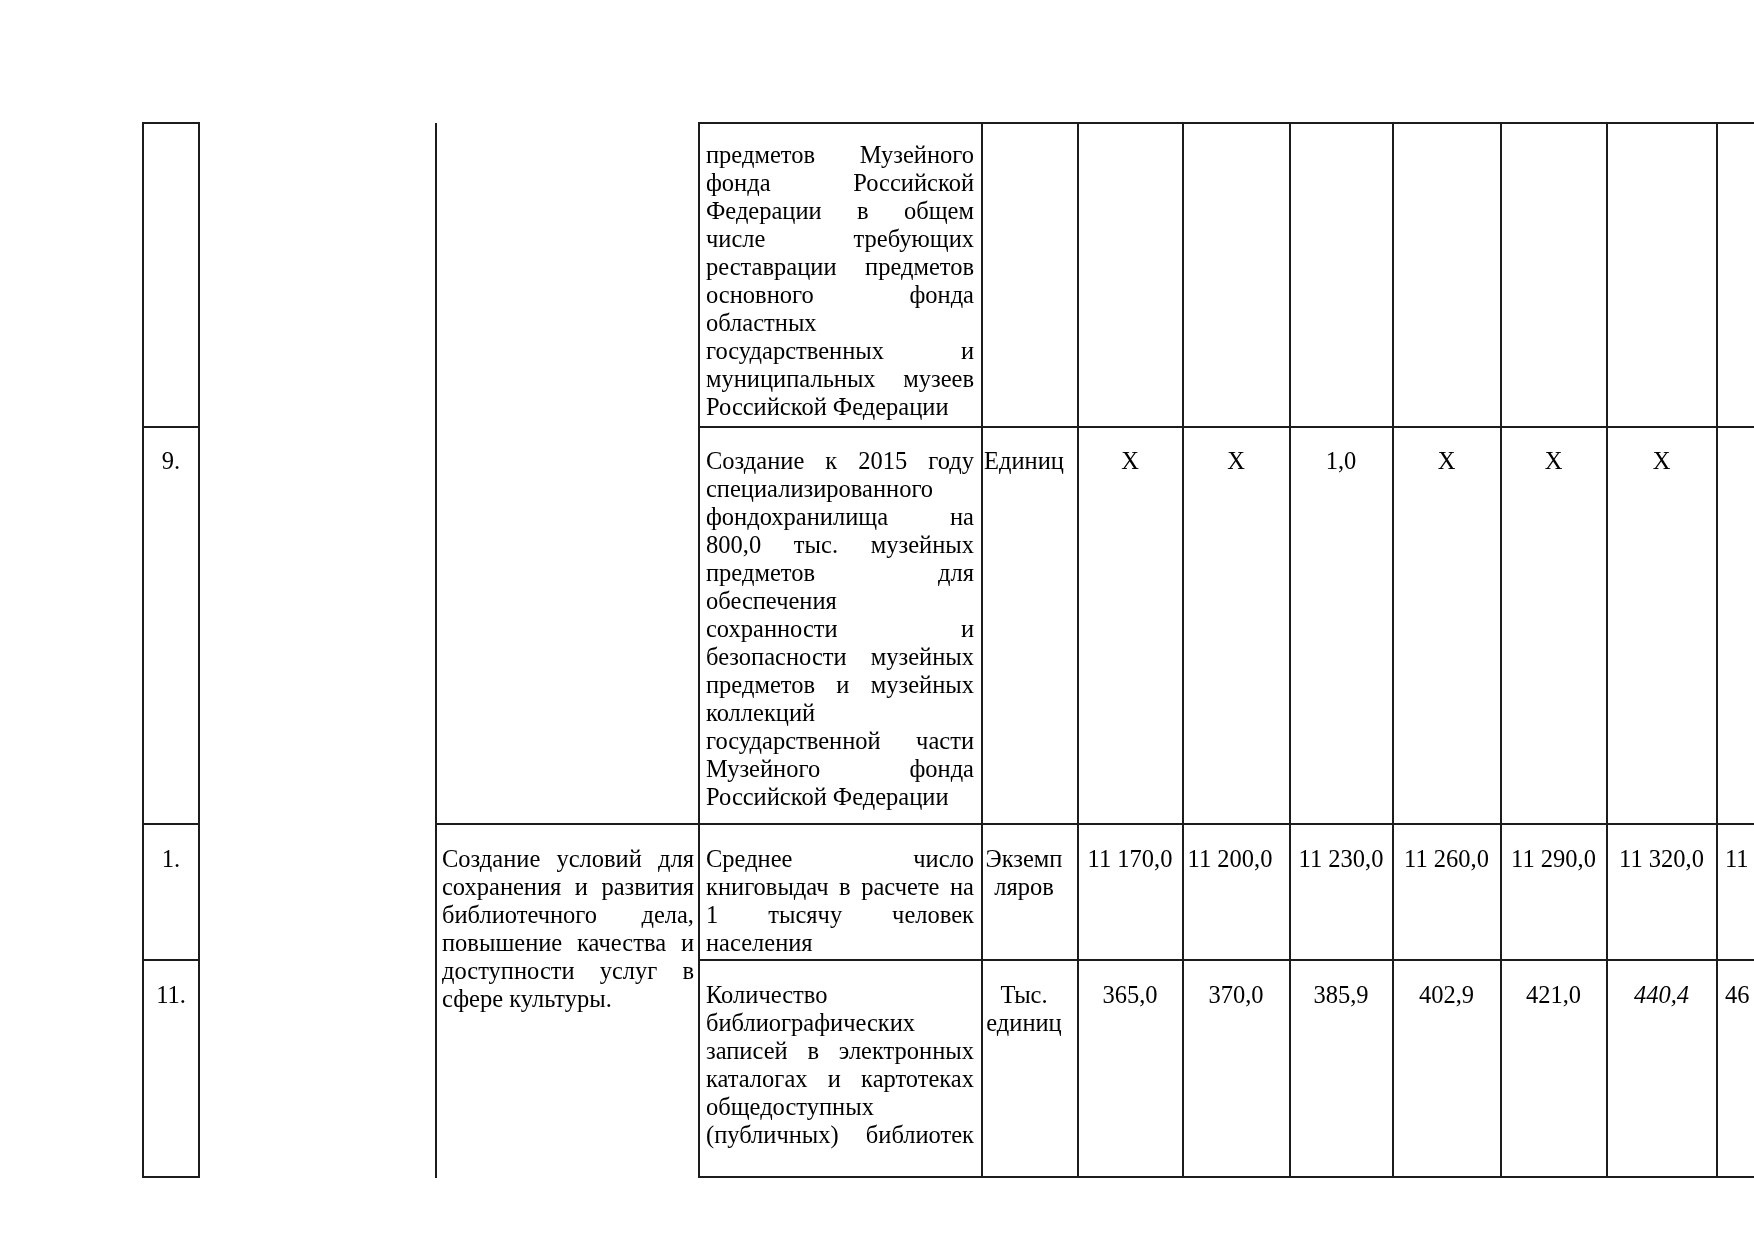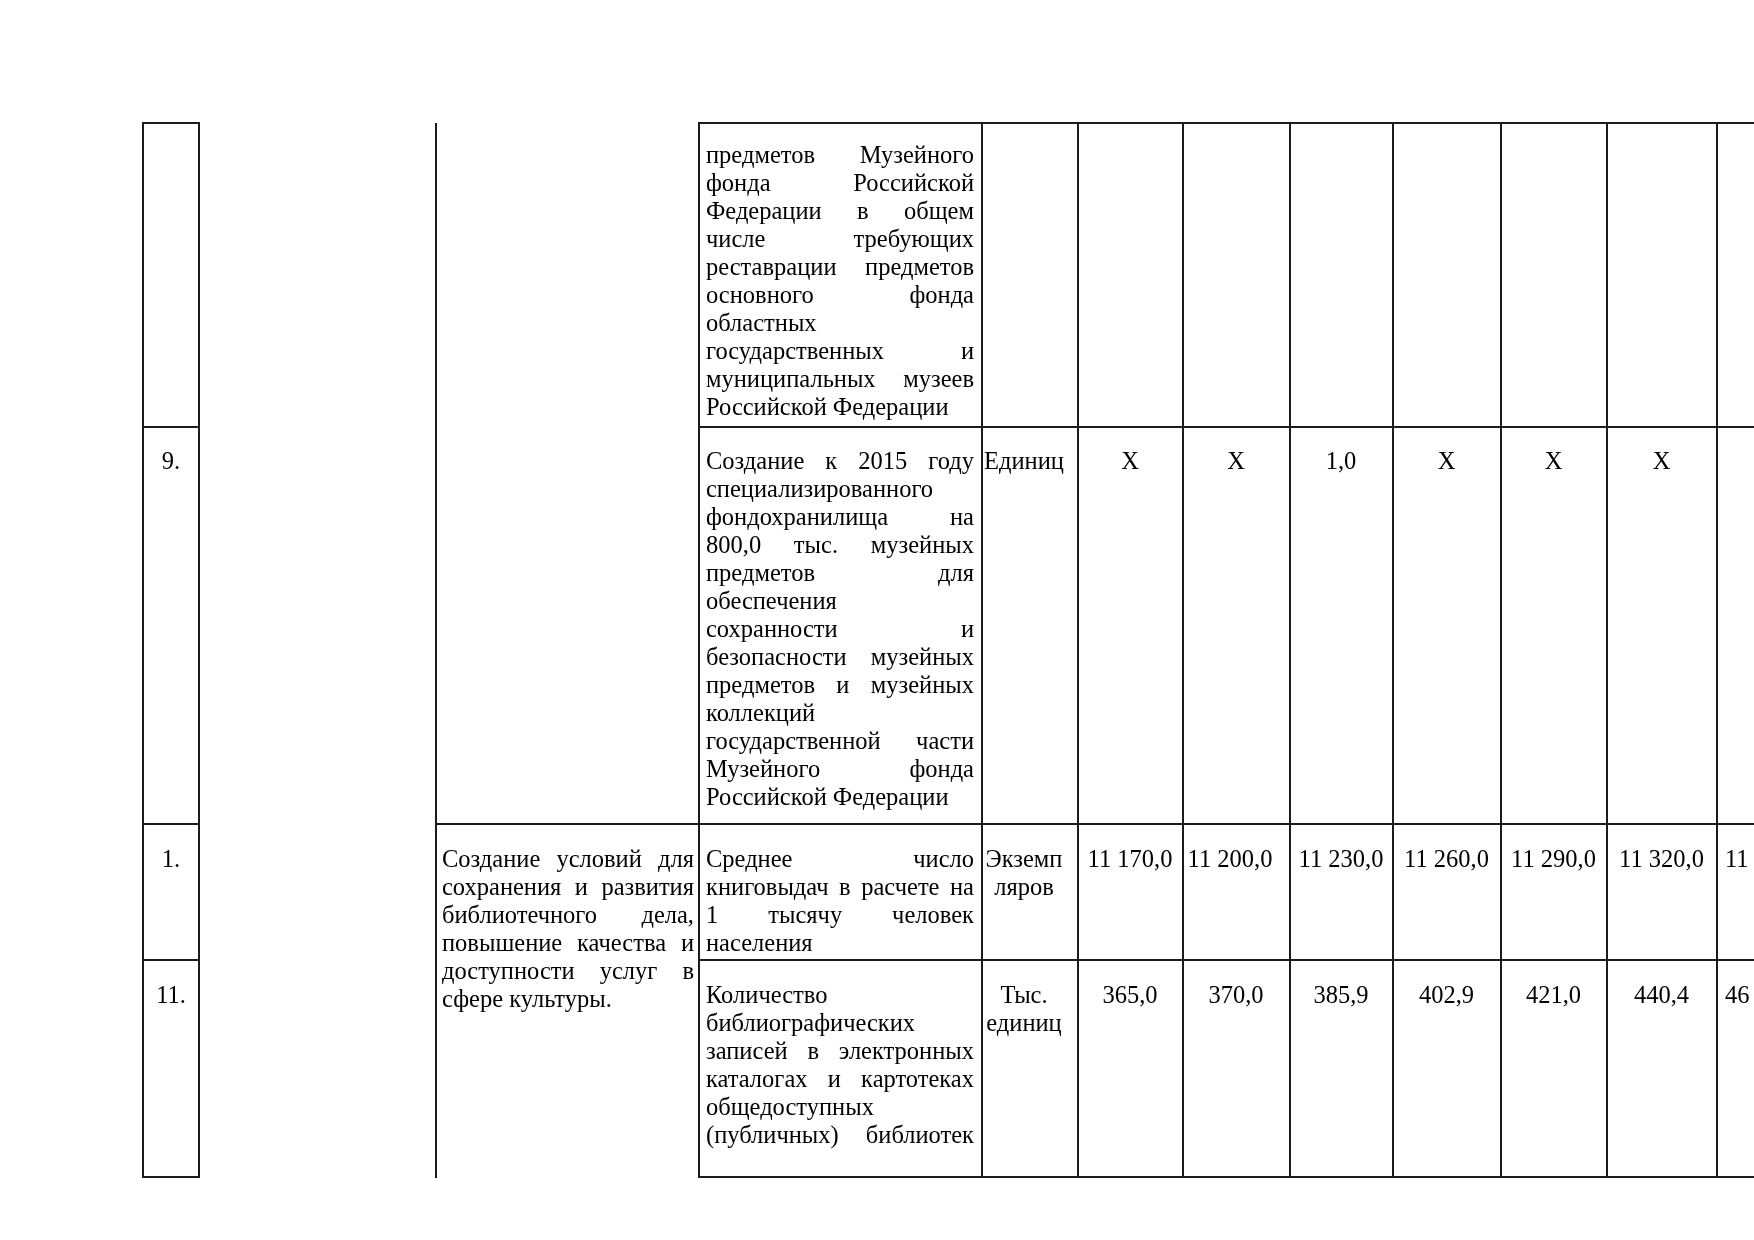--- a/index.html
+++ b/index.html
@@ -123,14 +123,14 @@
 </div>
 <div class="unit" style="top:981px;">
   <div>Тыс.</div>
   <div>единиц</div>
 </div>
 <div class="val" style="left:1078px;top:981px;width:104px;">365,0</div>
 <div class="val" style="left:1183px;top:981px;width:106px;">370,0</div>
 <div class="val" style="left:1290px;top:981px;width:102px;">385,9</div>
 <div class="val" style="left:1393px;top:981px;width:107px;">402,9</div>
 <div class="val" style="left:1501px;top:981px;width:105px;">421,0</div>
-<div class="val" style="left:1607px;top:981px;width:109px;">440,4</div>
+<div class="val" style="left:1607px;top:981px;width:109px;font-style:italic;">440,4</div>
 <div class="clip" style="left:1725px;top:981px;width:70px;">46</div>
 
 </body></html>

